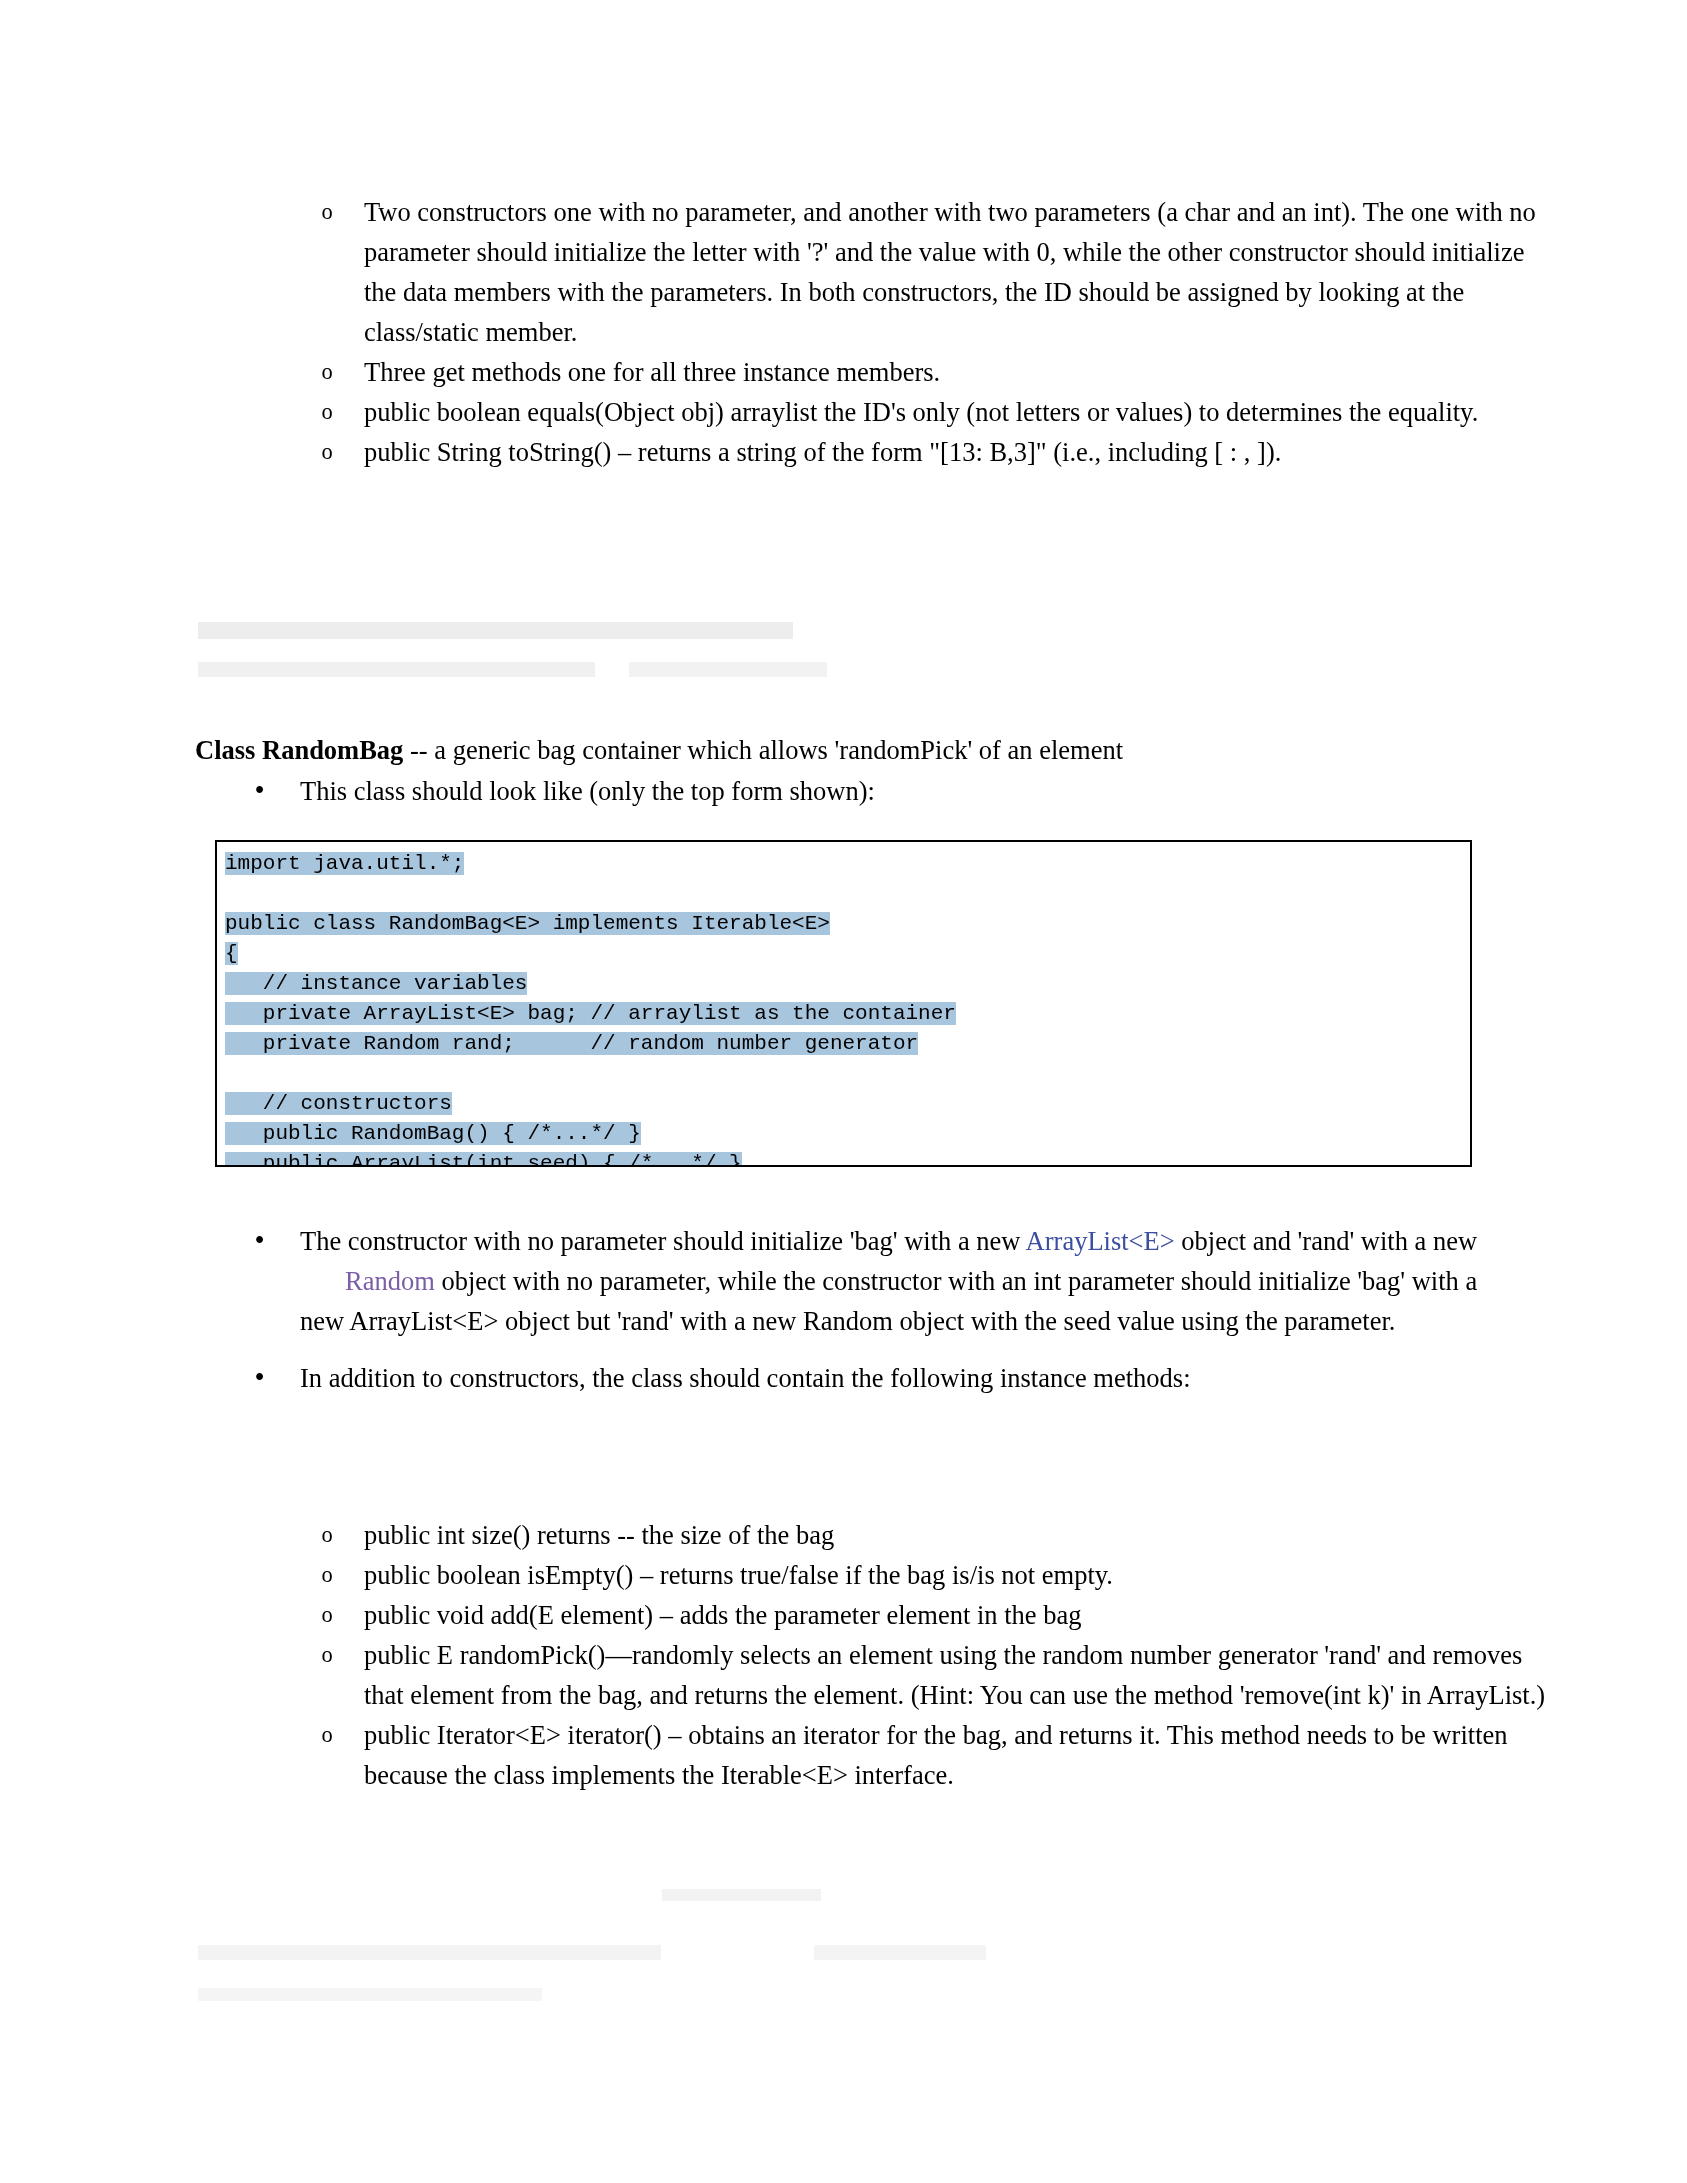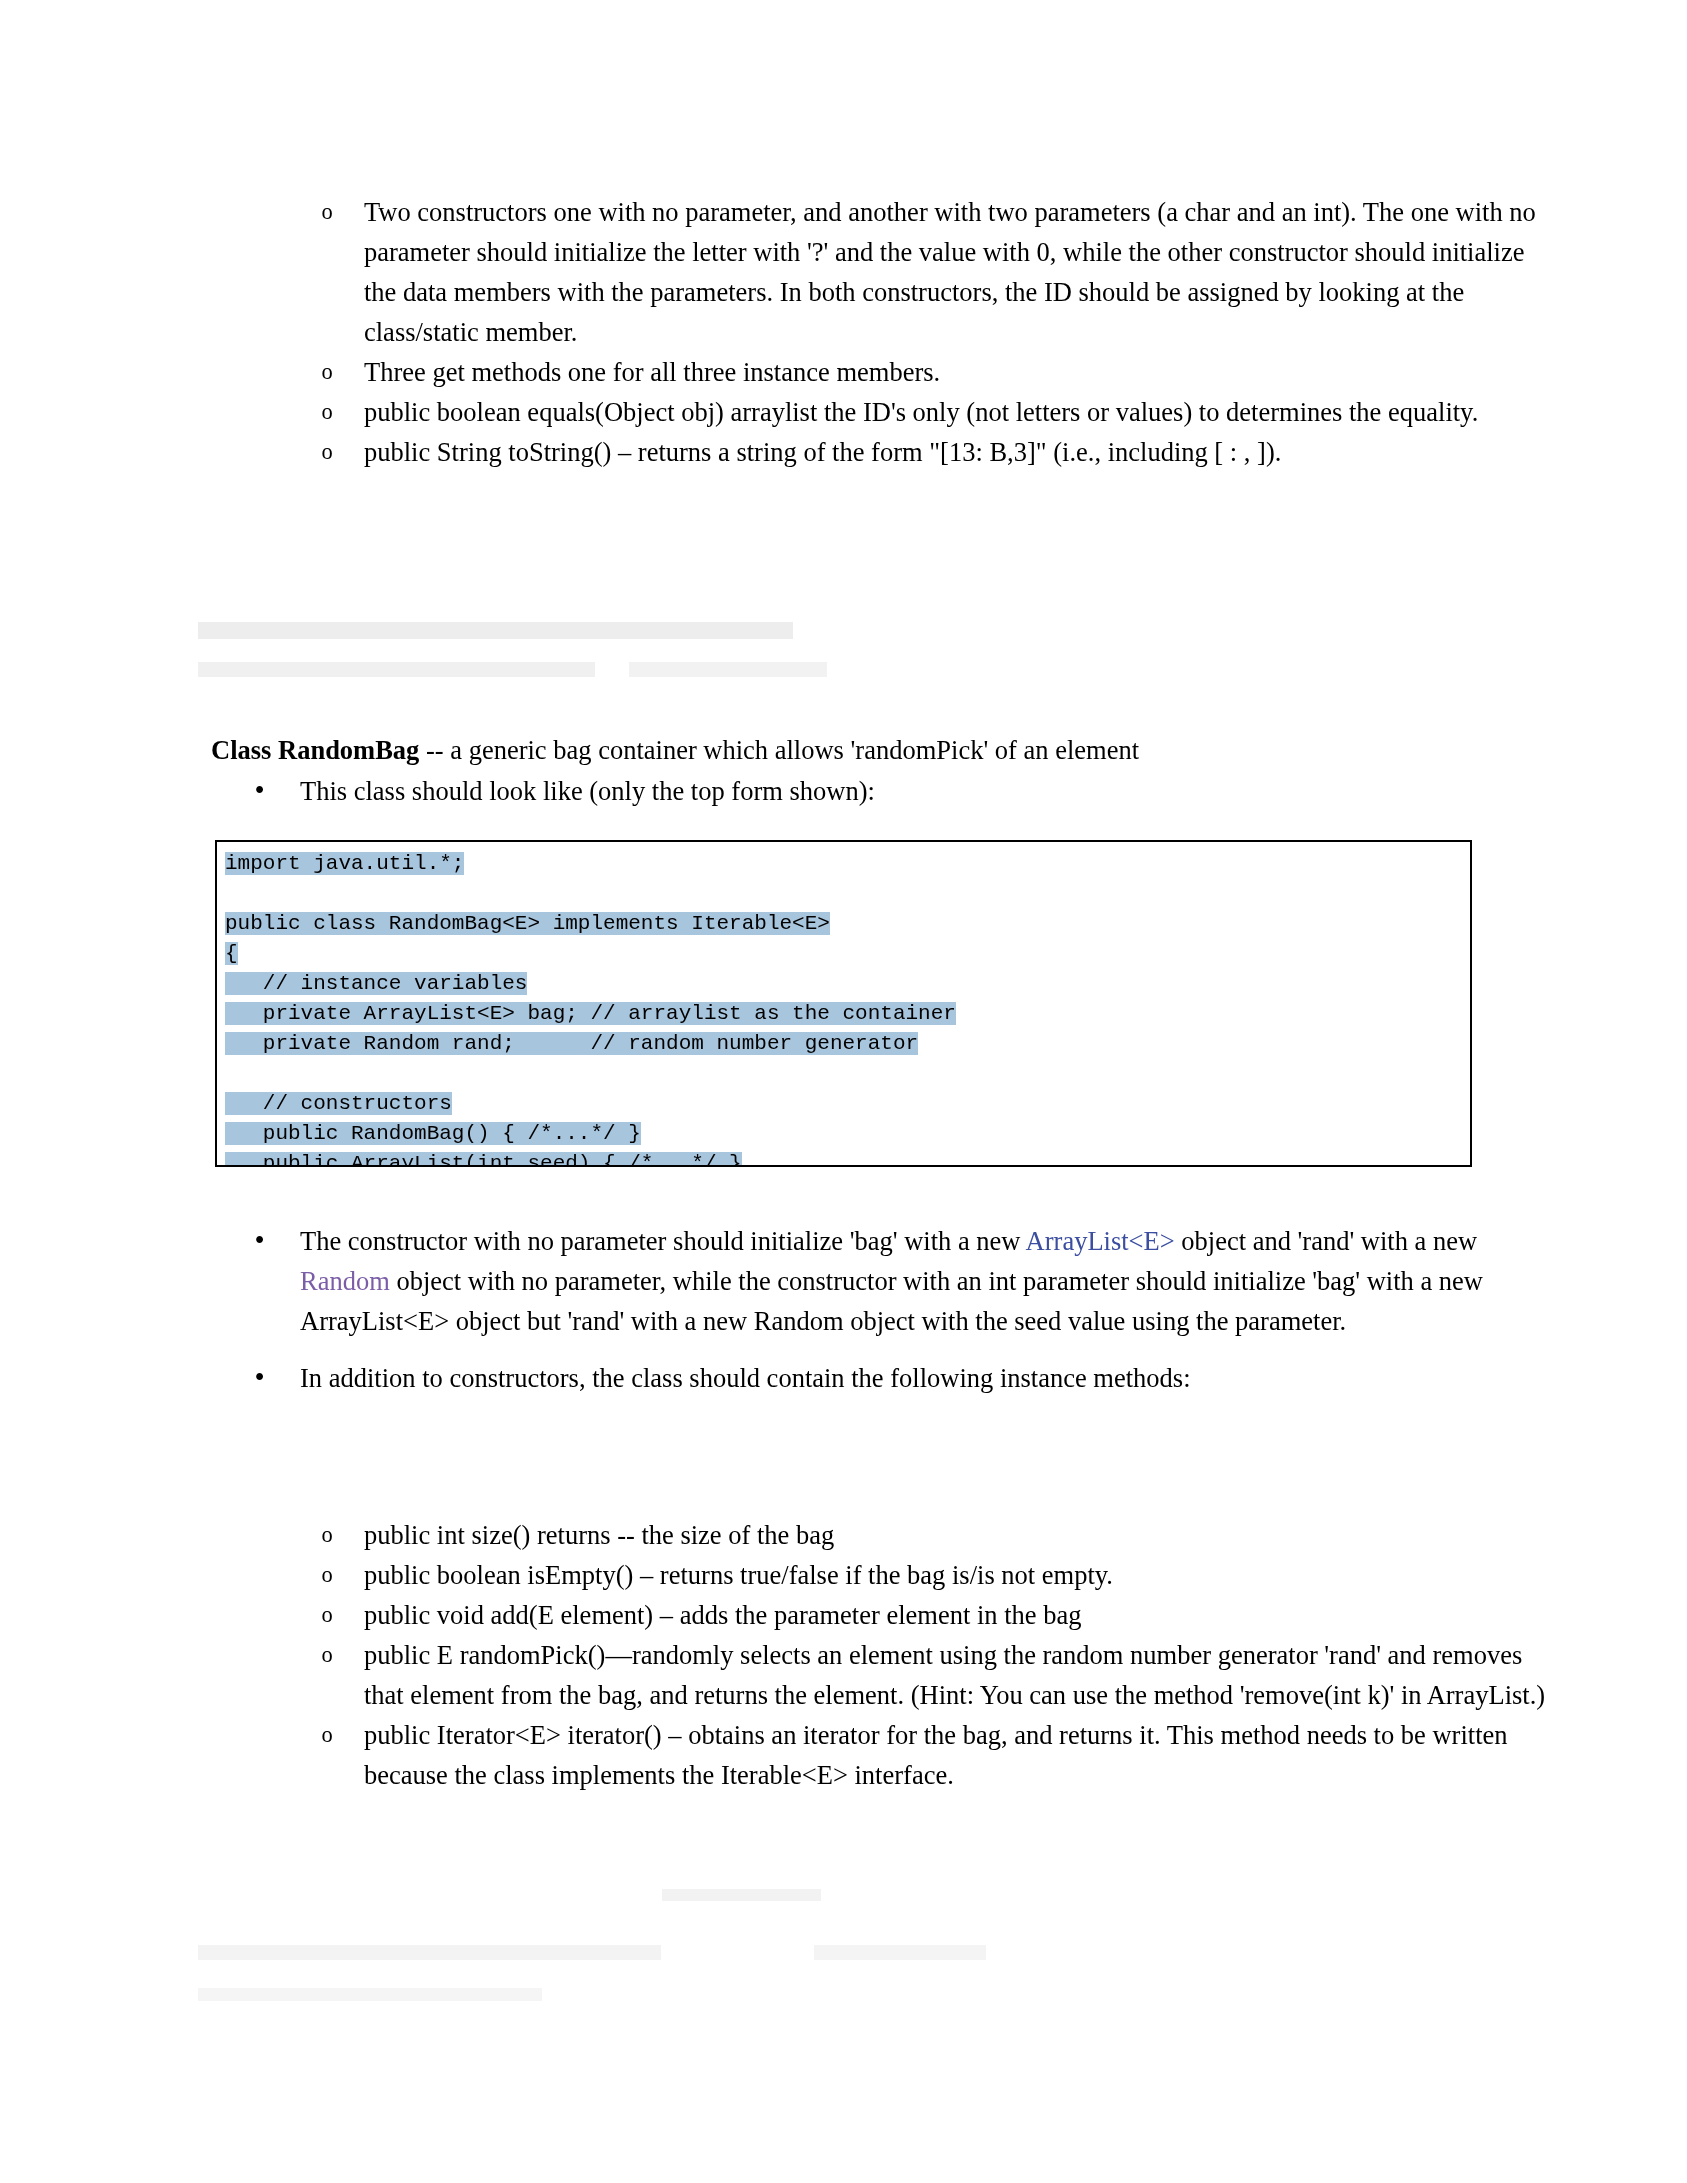--- a/index.html
+++ b/index.html
@@ -61,21 +61,21 @@
     top: -1.3px;
     font-size: 29px;
     line-height: 40px;
   }
 
   .heading-line {
     position: absolute;
     font-size: 26.5px;
     line-height: 38px;
   }
-  .heading-line b { font-weight: bold; margin-left: 16px; }
+  .heading-line b { font-weight: bold; }
 
   
   .codebox {
     position: absolute;
     border: 2px solid #000000;
     background: #ffffff;
     box-sizing: border-box;
     padding: 6.6px 0 8px 0;
     overflow: hidden;
   }
@@ -90,21 +90,21 @@
   .codeline span.hl {
     background: #a8c5de;
     text-align: right;
   }
   .blankline {
     height: 30px;
   }
 
   
   .ident-blue { color: #3b4ea0; }
-  .ident-purple { color: #7b5ea7; }
+  .ident-purple { color: #7b5ea7; margin-left: 45px; }
 
   
   .ghost {
     position: absolute;
     color: #d9d9d9;
     font-size: 25px;
     line-height: 34px;
     font-family: "Liberation Serif", serif;
     user-select: none;
   }

